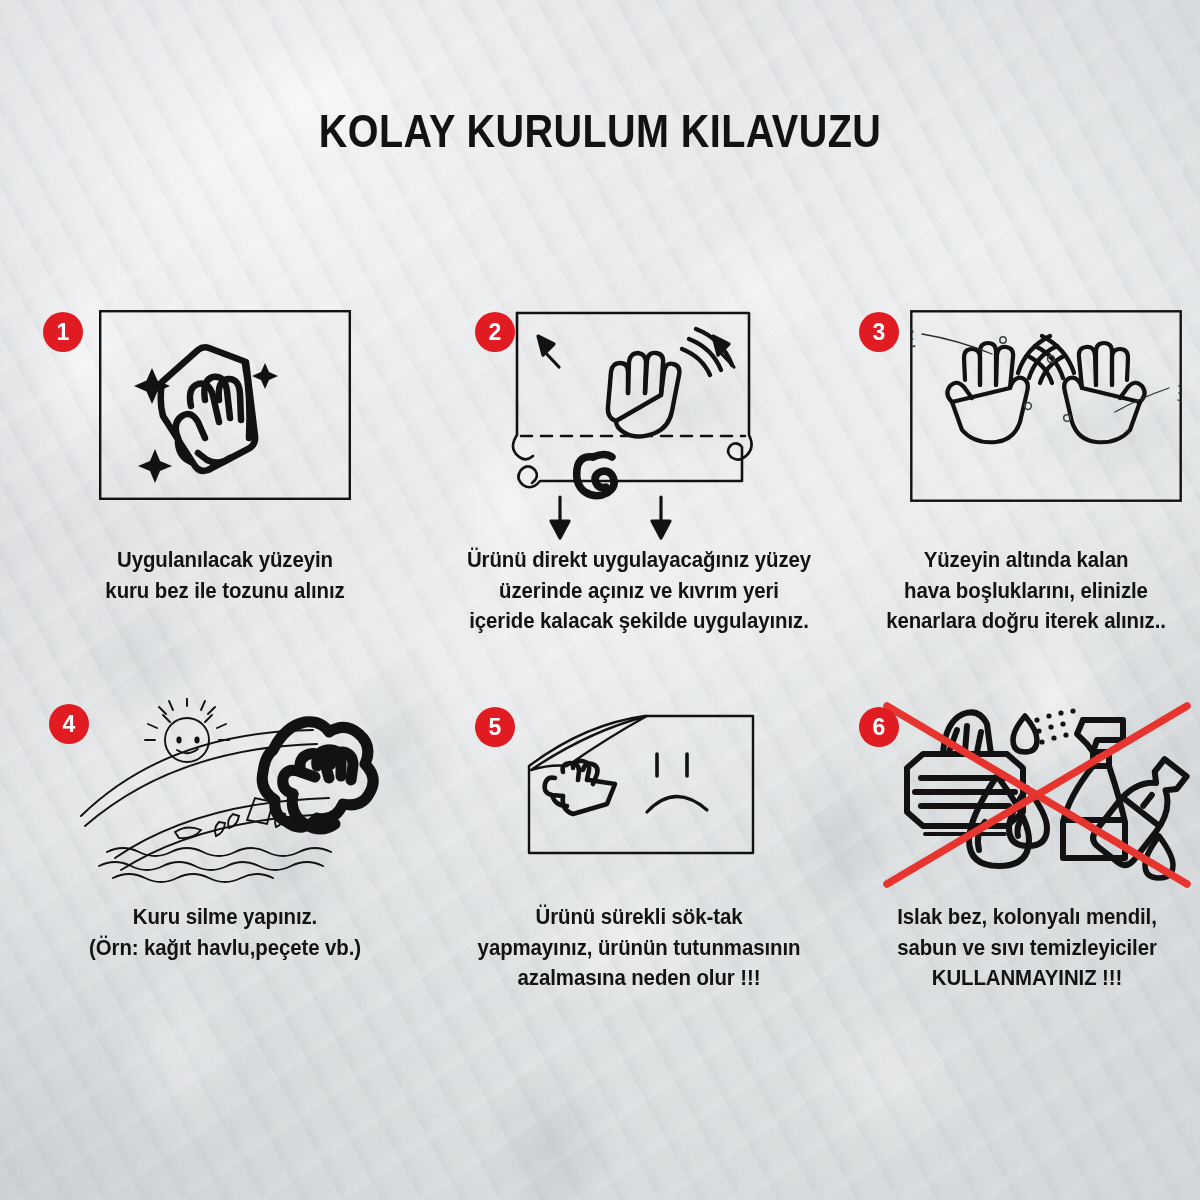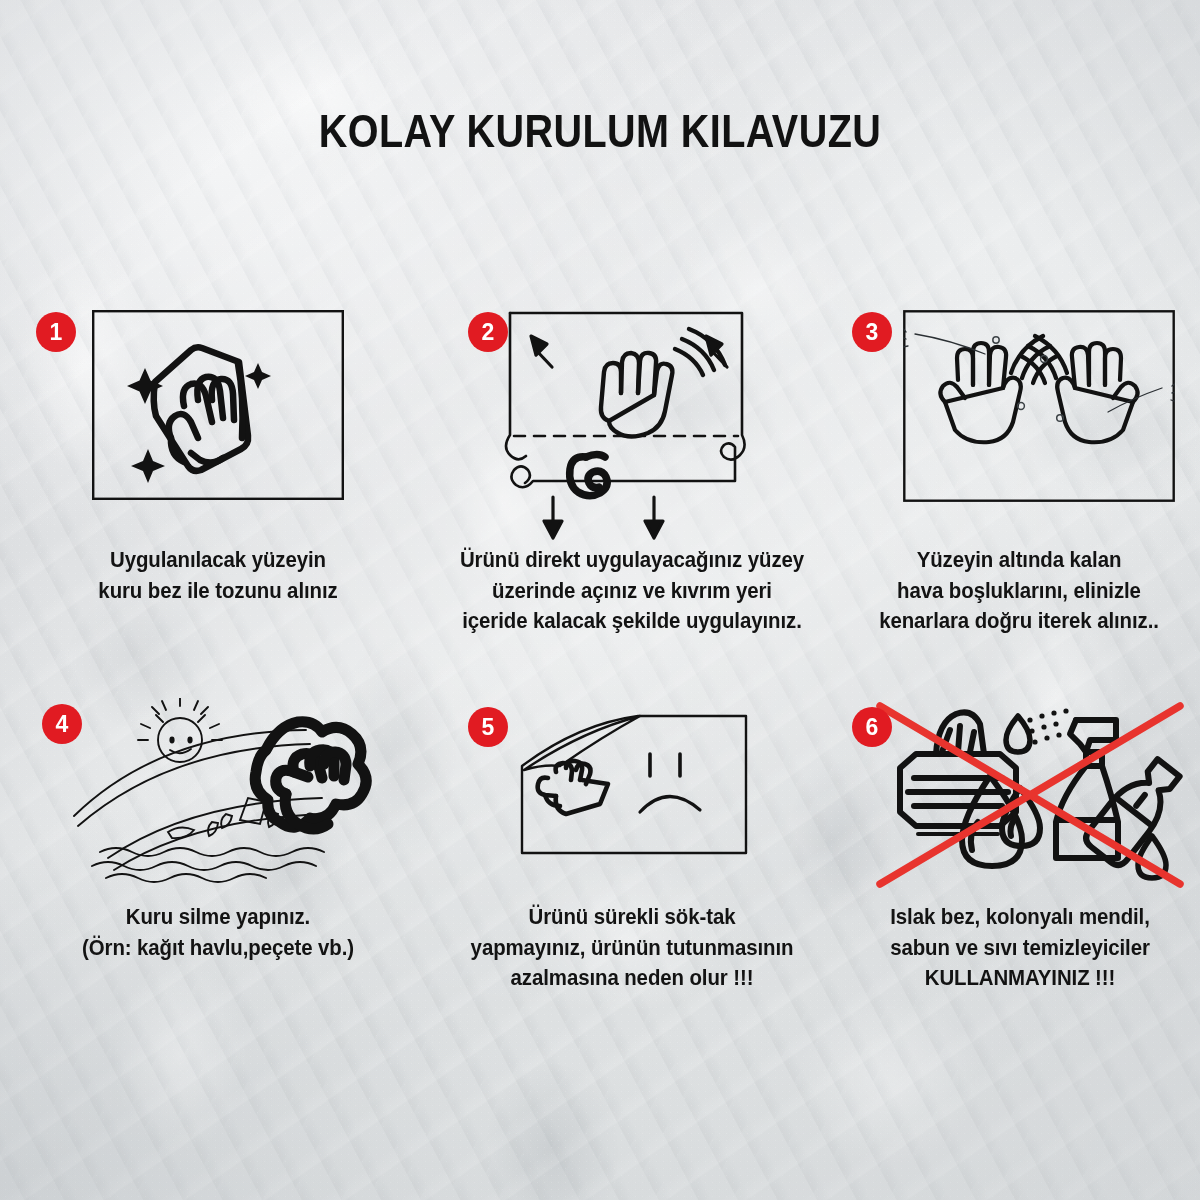--- a/index.html
+++ b/index.html
@@ -68,21 +68,21 @@
       radial-gradient(rgba(120,128,134,.45) .6px, rgba(0,0,0,0) .7px),
       radial-gradient(rgba(255,255,255,.55) .6px, rgba(0,0,0,0) .7px);
     background-size:4px 4px, 7px 7px;
     background-position:0 0, 2px 3px;
   }
   #bg .vignette{
     background:radial-gradient(ellipse 78% 72% at 50% 44%, rgba(255,255,255,.35) 0%, rgba(255,255,255,0) 58%, rgba(176,182,187,.30) 100%);
   }
 
   
-  #page{position:absolute;inset:0;z-index:2;}
+  #page{position:absolute;inset:0;z-index:2;padding-left:7px;}
 
   .title{
     position:absolute;top:104px;left:0;width:1200px;
     text-align:center;
     font-family:"Liberation Sans", sans-serif;
     font-weight:bold;
     font-size:46px;
     letter-spacing:.5px;
     color:#121212;
     transform:scaleX(.86);

